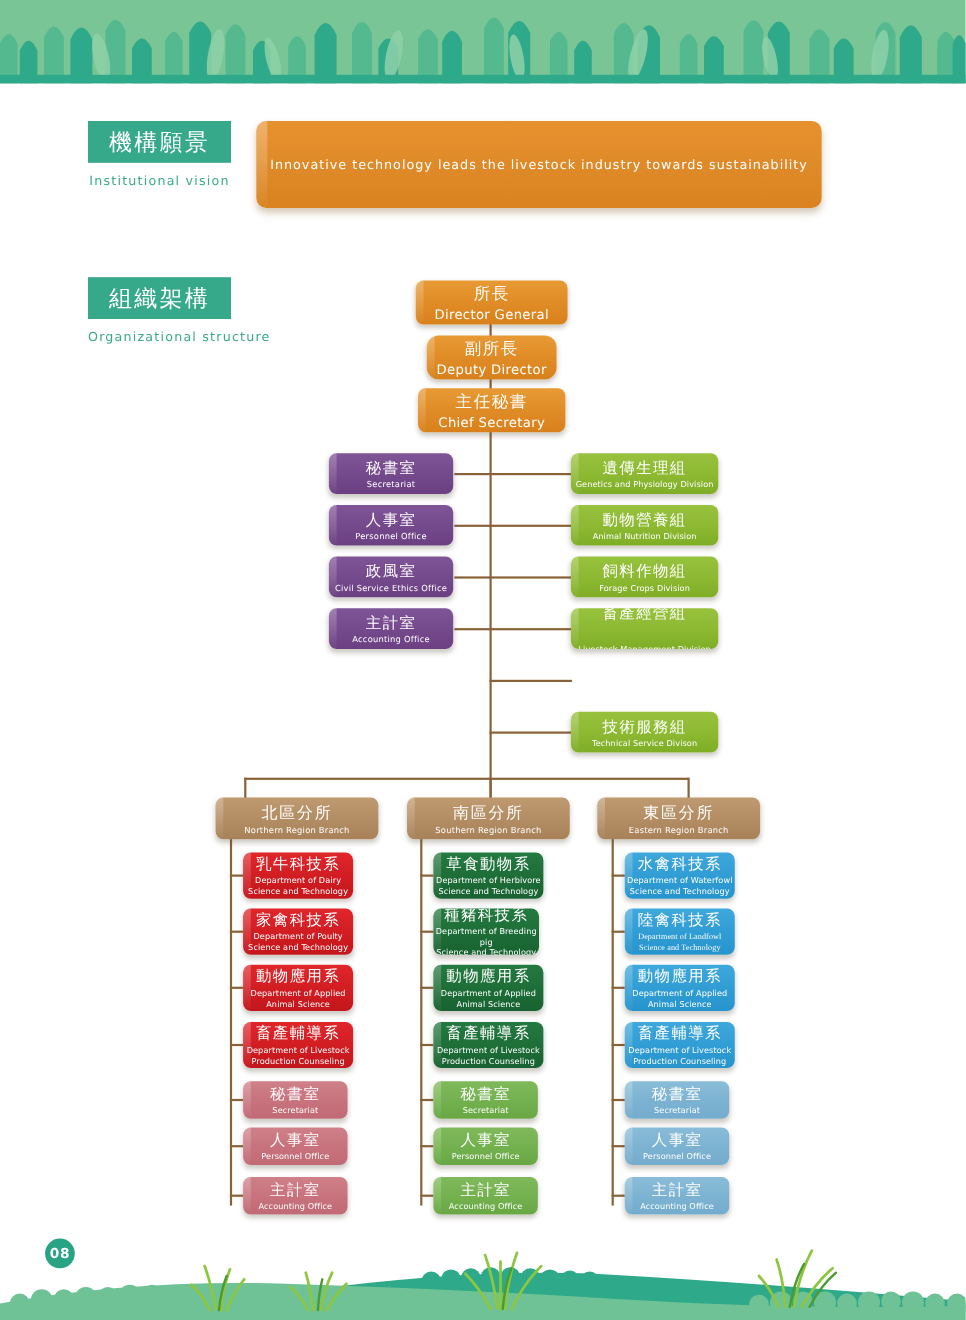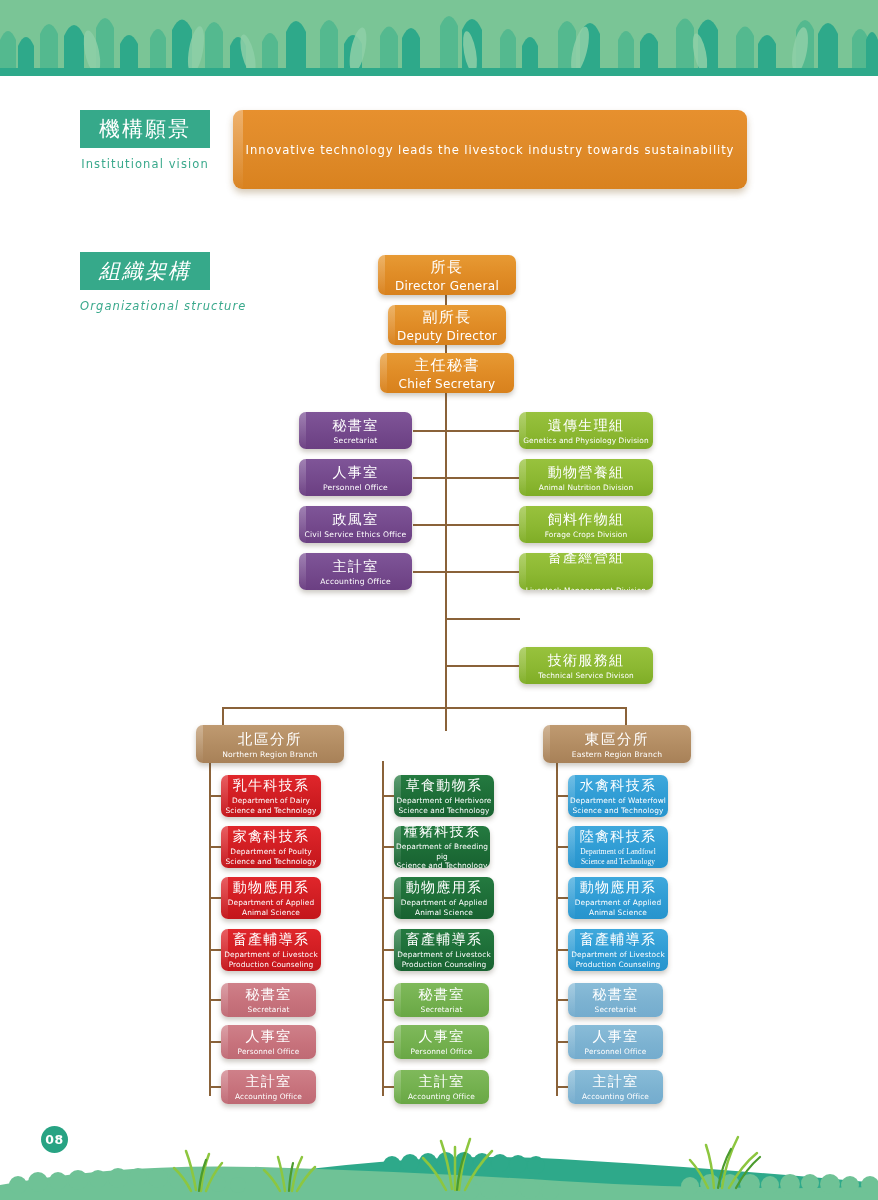--- a/index.html
+++ b/index.html
@@ -205,21 +205,21 @@
 
   <div class="sec-label" style="left:80px; top:110px; width:130px;">
     <span class="sec-chip">機構願景</span>
     <span class="sec-en">Institutional vision</span>
   </div>
 
   <div class="vision-banner">
     <div class="vision-en">Innovative technology leads the livestock industry towards sustainability</div>
   </div>
 
-  <div class="sec-label" style="left:80px; top:252px; width:130px;font-style:italic;">
+  <div class="sec-label" style="left:80px; top:252px; width:130px;">
     <span class="sec-chip">組織架構</span>
     <span class="sec-en">Organizational structure</span>
   </div>
 
   <div class="ln ln-v" style="left:445px; top:288px; height:443px;"></div>
 
   <div class="ln ln-h" style="left:413px; top:430px; width:33px;"></div>
   <div class="ln ln-h" style="left:413px; top:477px; width:33px;"></div>
   <div class="ln ln-h" style="left:413px; top:524px; width:33px;"></div>
   <div class="ln ln-h" style="left:413px; top:571px; width:33px;"></div>
@@ -260,21 +260,21 @@
   <div class="ln ln-h" style="left:556px; top:897px; width:12px;"></div>
   <div class="ln ln-h" style="left:556px; top:949px; width:12px;"></div>
   <div class="ln ln-h" style="left:556px; top:999px; width:12px;"></div>
   <div class="ln ln-h" style="left:556px; top:1041px; width:12px;"></div>
   <div class="ln ln-h" style="left:556px; top:1086px; width:12px;"></div>
 
   <div class="node n-orange" style="left:378px; top:255px; width:138px; height:40px;">
     <span class="zh">所長</span>
     <span class="en">Director General</span>
   </div>
-  <div class="node n-orange" style="left:388px; top:305px; width:118px; height:40px;">
+  <div class="node n-orange" style="left:388px; top:305px; width:118px; height:40px;border-radius:11px;">
     <span class="zh">副所長</span>
     <span class="en">Deputy Director</span>
   </div>
   <div class="node n-orange" style="left:380px; top:353px; width:134px; height:40px;">
     <span class="zh">主任秘書</span>
     <span class="en">Chief Secretary</span>
   </div>
 
   <div class="node n-purple" style="left:299px; top:412px; width:113px; height:37px;">
     <span class="zh">秘書室</span>
@@ -310,20 +310,24 @@
     <span class="en">Livestock Management Division</span>
   </div>
   <div class="node n-green" style="left:519px; top:647px; width:134px; height:37px;">
     <span class="zh">技術服務組</span>
     <span class="en">Technical Service Divison</span>
   </div>
 
   <div class="node n-brown" style="left:196px; top:725px; width:148px; height:38px;">
     <span class="zh">北區分所</span>
     <span class="en">Northern Region Branch</span>
+  </div>
+  <div class="node n-brown" style="left:370px; top:725px; width:148px; height:38px;">
+    <span class="zh">南區分所</span>
+    <span class="en">Southern Region Branch</span>
   </div>
   <div class="node n-brown" style="left:543px; top:725px; width:148px; height:38px;">
     <span class="zh">東區分所</span>
     <span class="en">Eastern Region Branch</span>
   </div>
 
   <div class="node n-red n-dept" style="left:221px; top:775px; width:100px; height:42px;">
     <span class="zh">乳牛科技系</span>
     <span class="en">Department of Dairy</span>
     <span class="en">Science and Technology</span>

